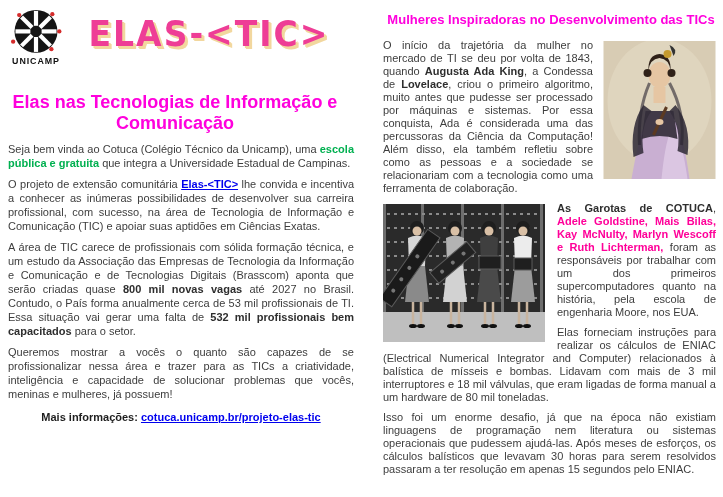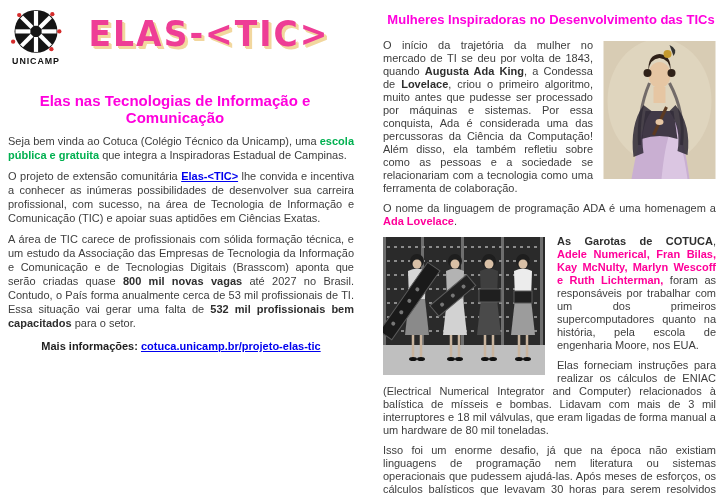--- a/index.html
+++ b/index.html
@@ -9,21 +9,21 @@
   .col-right{position:absolute;left:383px;top:12px;width:333px;}
 
   
   .logo-row{display:flex;align-items:flex-start;justify-content:space-between;height:60px;}
   .logo-block{display:flex;flex-direction:column;align-items:flex-end;}
   .elastic-logo{flex:1;text-align:center;padding-top:8px;
      font-weight:bold;font-size:33px;letter-spacing:2px;color:#ee3d96;
      text-shadow:2px 2px 0 #f2d79e,3px 3px 0 #f2d79e;
      font-family:"DejaVu Sans",sans-serif;transform:scaleY(1.08);}
 
-  .left-heading{margin:26px 12px 8px 0;text-align:center;font-size:15px;font-weight:bold;color:#ff00dd;}
+  .left-heading{margin:26px 12px 8px 0;text-align:center;font-size:18px;font-weight:bold;color:#ff00dd;}
   .col-left p{margin:0 0 7px 0;font-size:11px;line-height:14px;text-align:justify;}
   .hl-green{color:#00b050;font-weight:bold;}
   a.lnk{color:#0000ee;text-decoration:underline;font-weight:bold;cursor:pointer;}
   .b{font-weight:bold;color:#2e2e2e;}
   .more-info{text-align:center;font-size:11px;margin-top:10px;font-weight:bold;color:#1f1f1f;}
 
   
   .right-heading{margin:0 0 12px 3px;text-align:center;font-size:13px;font-weight:bold;color:#ff00dd;}
   .col-right p{margin:0 0 7px 0;font-size:11px;line-height:13px;text-align:justify;}
   .pink-name{color:#ff0099;font-weight:bold;}
@@ -63,28 +63,29 @@
           <text x="30" y="61" text-anchor="middle" font-family="Liberation Sans, sans-serif" font-size="9.5" font-weight="bold" letter-spacing="1" fill="#111">UNICAMP</text>
         </svg>
       </div>
 
       <div class="elastic-logo">ELAS-&lt;TIC&gt;</div>
 
     </div>
 
     <h1 class="left-heading">Elas nas Tecnologias de Informação e Comunicação</h1>
 
-    <p><span>Seja bem vinda ao Cotuca (Colégio Técnico da Unicamp), uma </span><span class="hl-green">escola pública e gratuita</span><span> que integra a Inspiradoras Estadual de Campinas.</span></p>
+    <p><span>Seja bem vinda ao Cotuca (Colégio Técnico da Unicamp), uma </span><span class="hl-green">escola pública e gratuita</span><span> que integra a Universidade Estadual de Campinas.</span></p>
 
     <p><span>O projeto de extensão comunitária </span><a class="lnk">Elas-&lt;TIC&gt;</a><span> lhe convida e incentiva a conhecer as inúmeras possibilidades de desenvolver sua carreira profissional, com sucesso, na área de Tecnologia de Informação e Comunicação (TIC) e apoiar suas aptidões em Ciências Exatas.</span></p>
 
     <p><span>A área de TIC carece de profissionais com sólida formação técnica, e um estudo da Associação das Empresas de Tecnologia da Informação e Comunicação e de Tecnologias Digitais (Brasscom) aponta que serão criadas quase </span><span class="b">800 mil novas vagas</span><span> até 2027 no Brasil. Contudo, o País forma anualmente cerca de 53 mil profissionais de TI. Essa situação vai gerar uma falta de </span><span class="b">532 mil profissionais bem capacitados</span><span> para o setor.</span></p>
 
 
 
+    <p>Queremos mostrar a vocês o quanto são capazes de se profissionalizar nessa área e trazer para as TICs a criatividade, inteligência e capacidade de solucionar problemas que vocês, meninas e mulheres, já possuem!</p>
 
     <div class="more-info"><span>Mais informações</span><span>: </span><a class="lnk">cotuca.unicamp.br/projeto-elas-tic</a></div>
 
   </div>
 
   <div class="col-right">
 
     <h2 class="right-heading">Mulheres Inspiradoras no Desenvolvimento das TICs</h2>
 
     <div class="flow-section">
@@ -104,21 +105,20 @@
           <path d="M45,30 Q44,14 56,13 Q68,14 67,30 Q66,18 56,17 Q46,18 45,30 Z" fill="#2f2118"></path>
           <circle cx="44" cy="32" r="4" fill="#2f2118"></circle>
           <circle cx="68" cy="32" r="4" fill="#2f2118"></circle>
           <circle cx="64" cy="13" r="4" fill="#c59a2e"></circle>
           <path d="M66,4 Q75,8 70,15 Z" fill="#333333"></path>
           <line x1="50" y1="94" x2="63" y2="66" stroke="#5c3a22" stroke-width="3"></line>
           <ellipse cx="56" cy="81" rx="4" ry="3" fill="#e6c6a3"></ellipse>
         </svg>
       </div>
       <p><span>O início da trajetória da mulher no mercado de TI se deu por volta de 1843, quando </span><span class="b">Augusta Ada King</span><span>, a Condessa de </span><span class="b">Lovelace</span><span>, criou o primeiro algoritmo, muito antes que pudesse ser processado por máquinas e sistemas. Por essa conquista, Ada é considerada uma das percussoras da Ciência da Computação! Além disso, ela também refletiu sobre como as pessoas e a sociedade se relacionariam com a tecnologia como uma ferramenta de colaboração.</span></p>
-      <p><span>O nome da linguagem de programação ADA é uma homenagem a </span><span class="pink-name">Ada Lovelace</span><span>.</span></p>
       <div class="clear"></div>
     </div>
 
     <div class="flow-section">
       <div class="eniac-img">
         <svg width="162" height="138" viewBox="0 0 162 138">
           <rect width="162" height="138" fill="#bfbfbf"></rect>
           <rect x="0" y="0" width="162" height="108" fill="#2a2a2a"></rect>
           <g fill="#6e6e6e">
             <rect x="0" y="0" width="3" height="108"></rect>
@@ -191,21 +191,21 @@
           <g transform="rotate(-40 72 58)">
             <rect x="46" y="50" width="48" height="14" fill="#222" stroke="#5a5a5a" stroke-width="1"></rect>
             <circle cx="56" cy="57" r="2" fill="#777"></circle>
               <circle cx="70" cy="57" r="2" fill="#777"></circle>
               <circle cx="84" cy="57" r="2" fill="#777"></circle>
           </g>
           <rect x="96" y="52" width="22" height="13" fill="#1f1f1f" stroke="#5a5a5a" stroke-width="1"></rect>
           <rect x="131" y="54" width="18" height="12" fill="#1f1f1f" stroke="#5a5a5a" stroke-width="1"></rect>
         </svg>
       </div>
-      <p><span class="b">As Garotas de COTUCA</span><span>, </span><span class="pink-name">Adele Numerical, Fran Bilas, Kay McNulty, Marlyn Wescoff e Ruth Lichterman,</span><span> foram as responsáveis por trabalhar com um dos primeiros supercomputadores quanto na história, pela escola de engenharia Moore, nos EUA.</span></p>
+      <p><span class="b">As Garotas de COTUCA</span><span>, </span><span class="pink-name">Adele Goldstine, Mais Bilas, Kay McNulty, Marlyn Wescoff e Ruth Lichterman,</span><span> foram as responsáveis por trabalhar com um dos primeiros supercomputadores quanto na história, pela escola de engenharia Moore, nos EUA.</span></p>
       <p>Elas forneciam instruções para realizar os cálculos de ENIAC (Electrical Numerical Integrator and Computer) relacionados à balística de mísseis e bombas. Lidavam com mais de 3 mil interruptores e 18 mil válvulas, que eram ligadas de forma manual a um hardware de 80 mil toneladas.</p>
       <div class="clear"></div>
     </div>
 
     <p>Isso foi um enorme desafio, já que na época não existiam linguagens de programação nem literatura ou sistemas operacionais que pudessem ajudá-las. Após meses de esforços, os cálculos balísticos que levavam 30 horas para serem resolvidos passaram a ter resolução em apenas 15 segundos pelo ENIAC.</p>
 
   </div>
 </div>
 
 </body></html>

